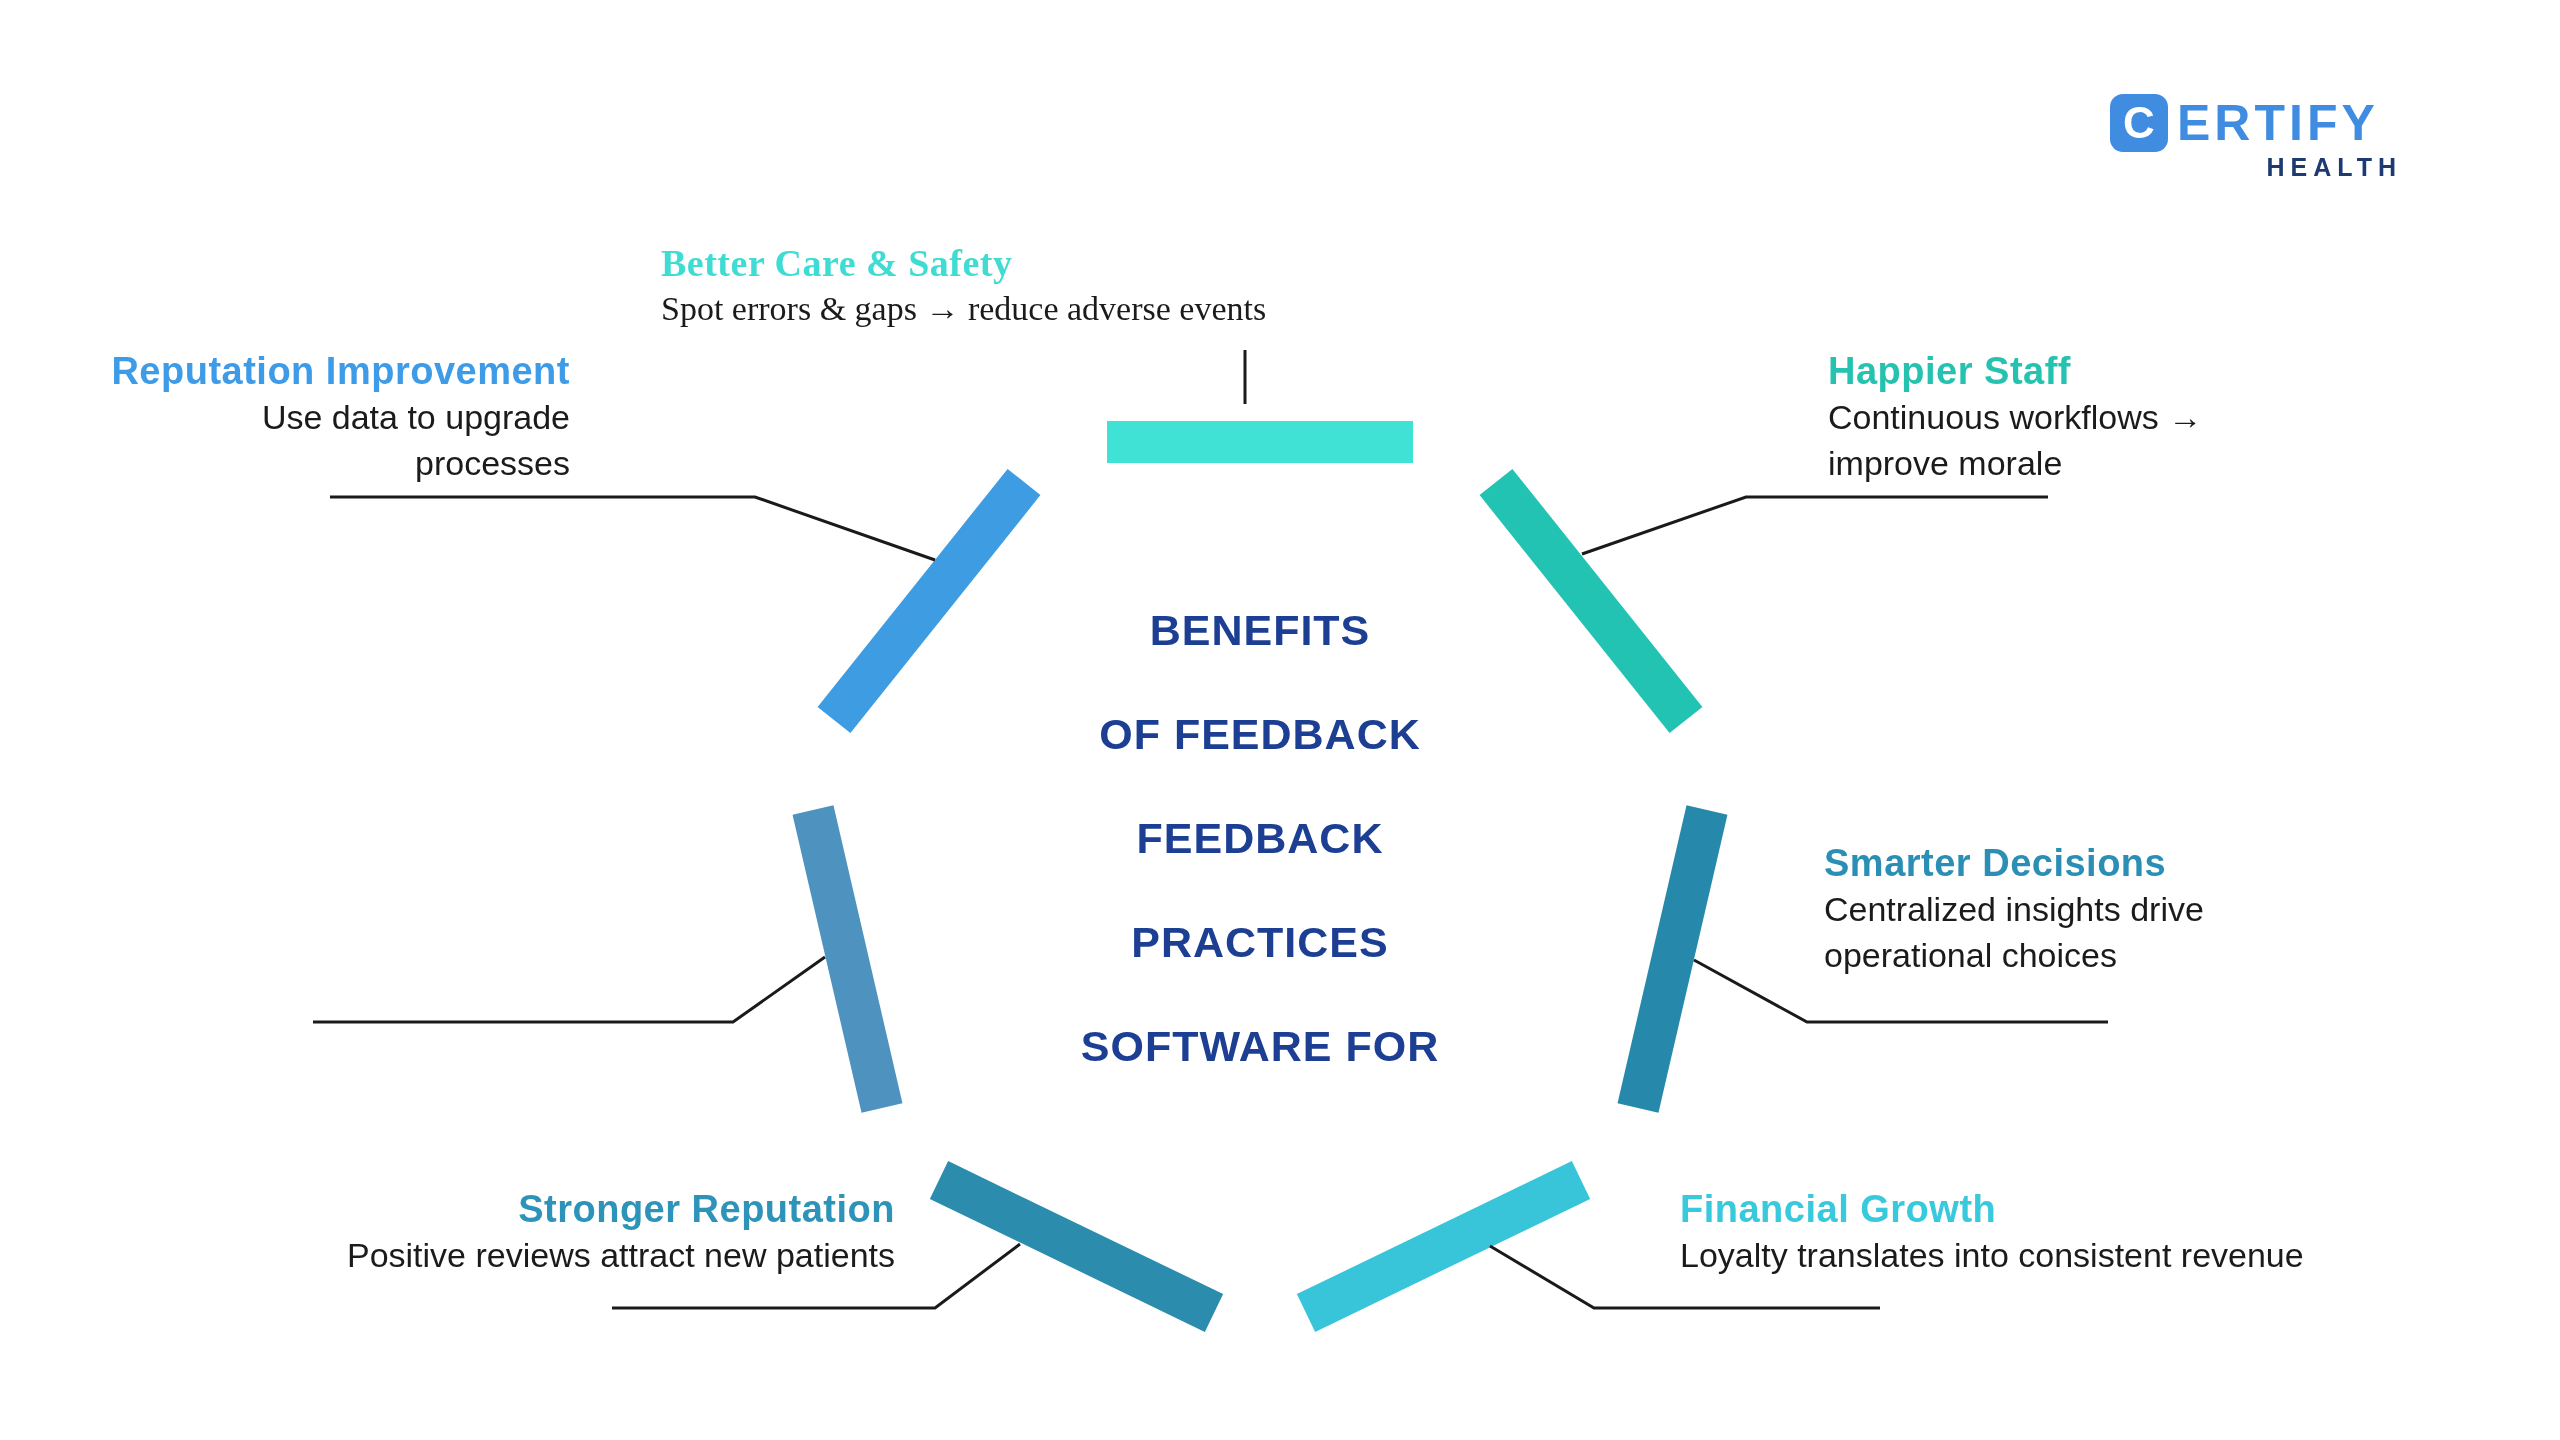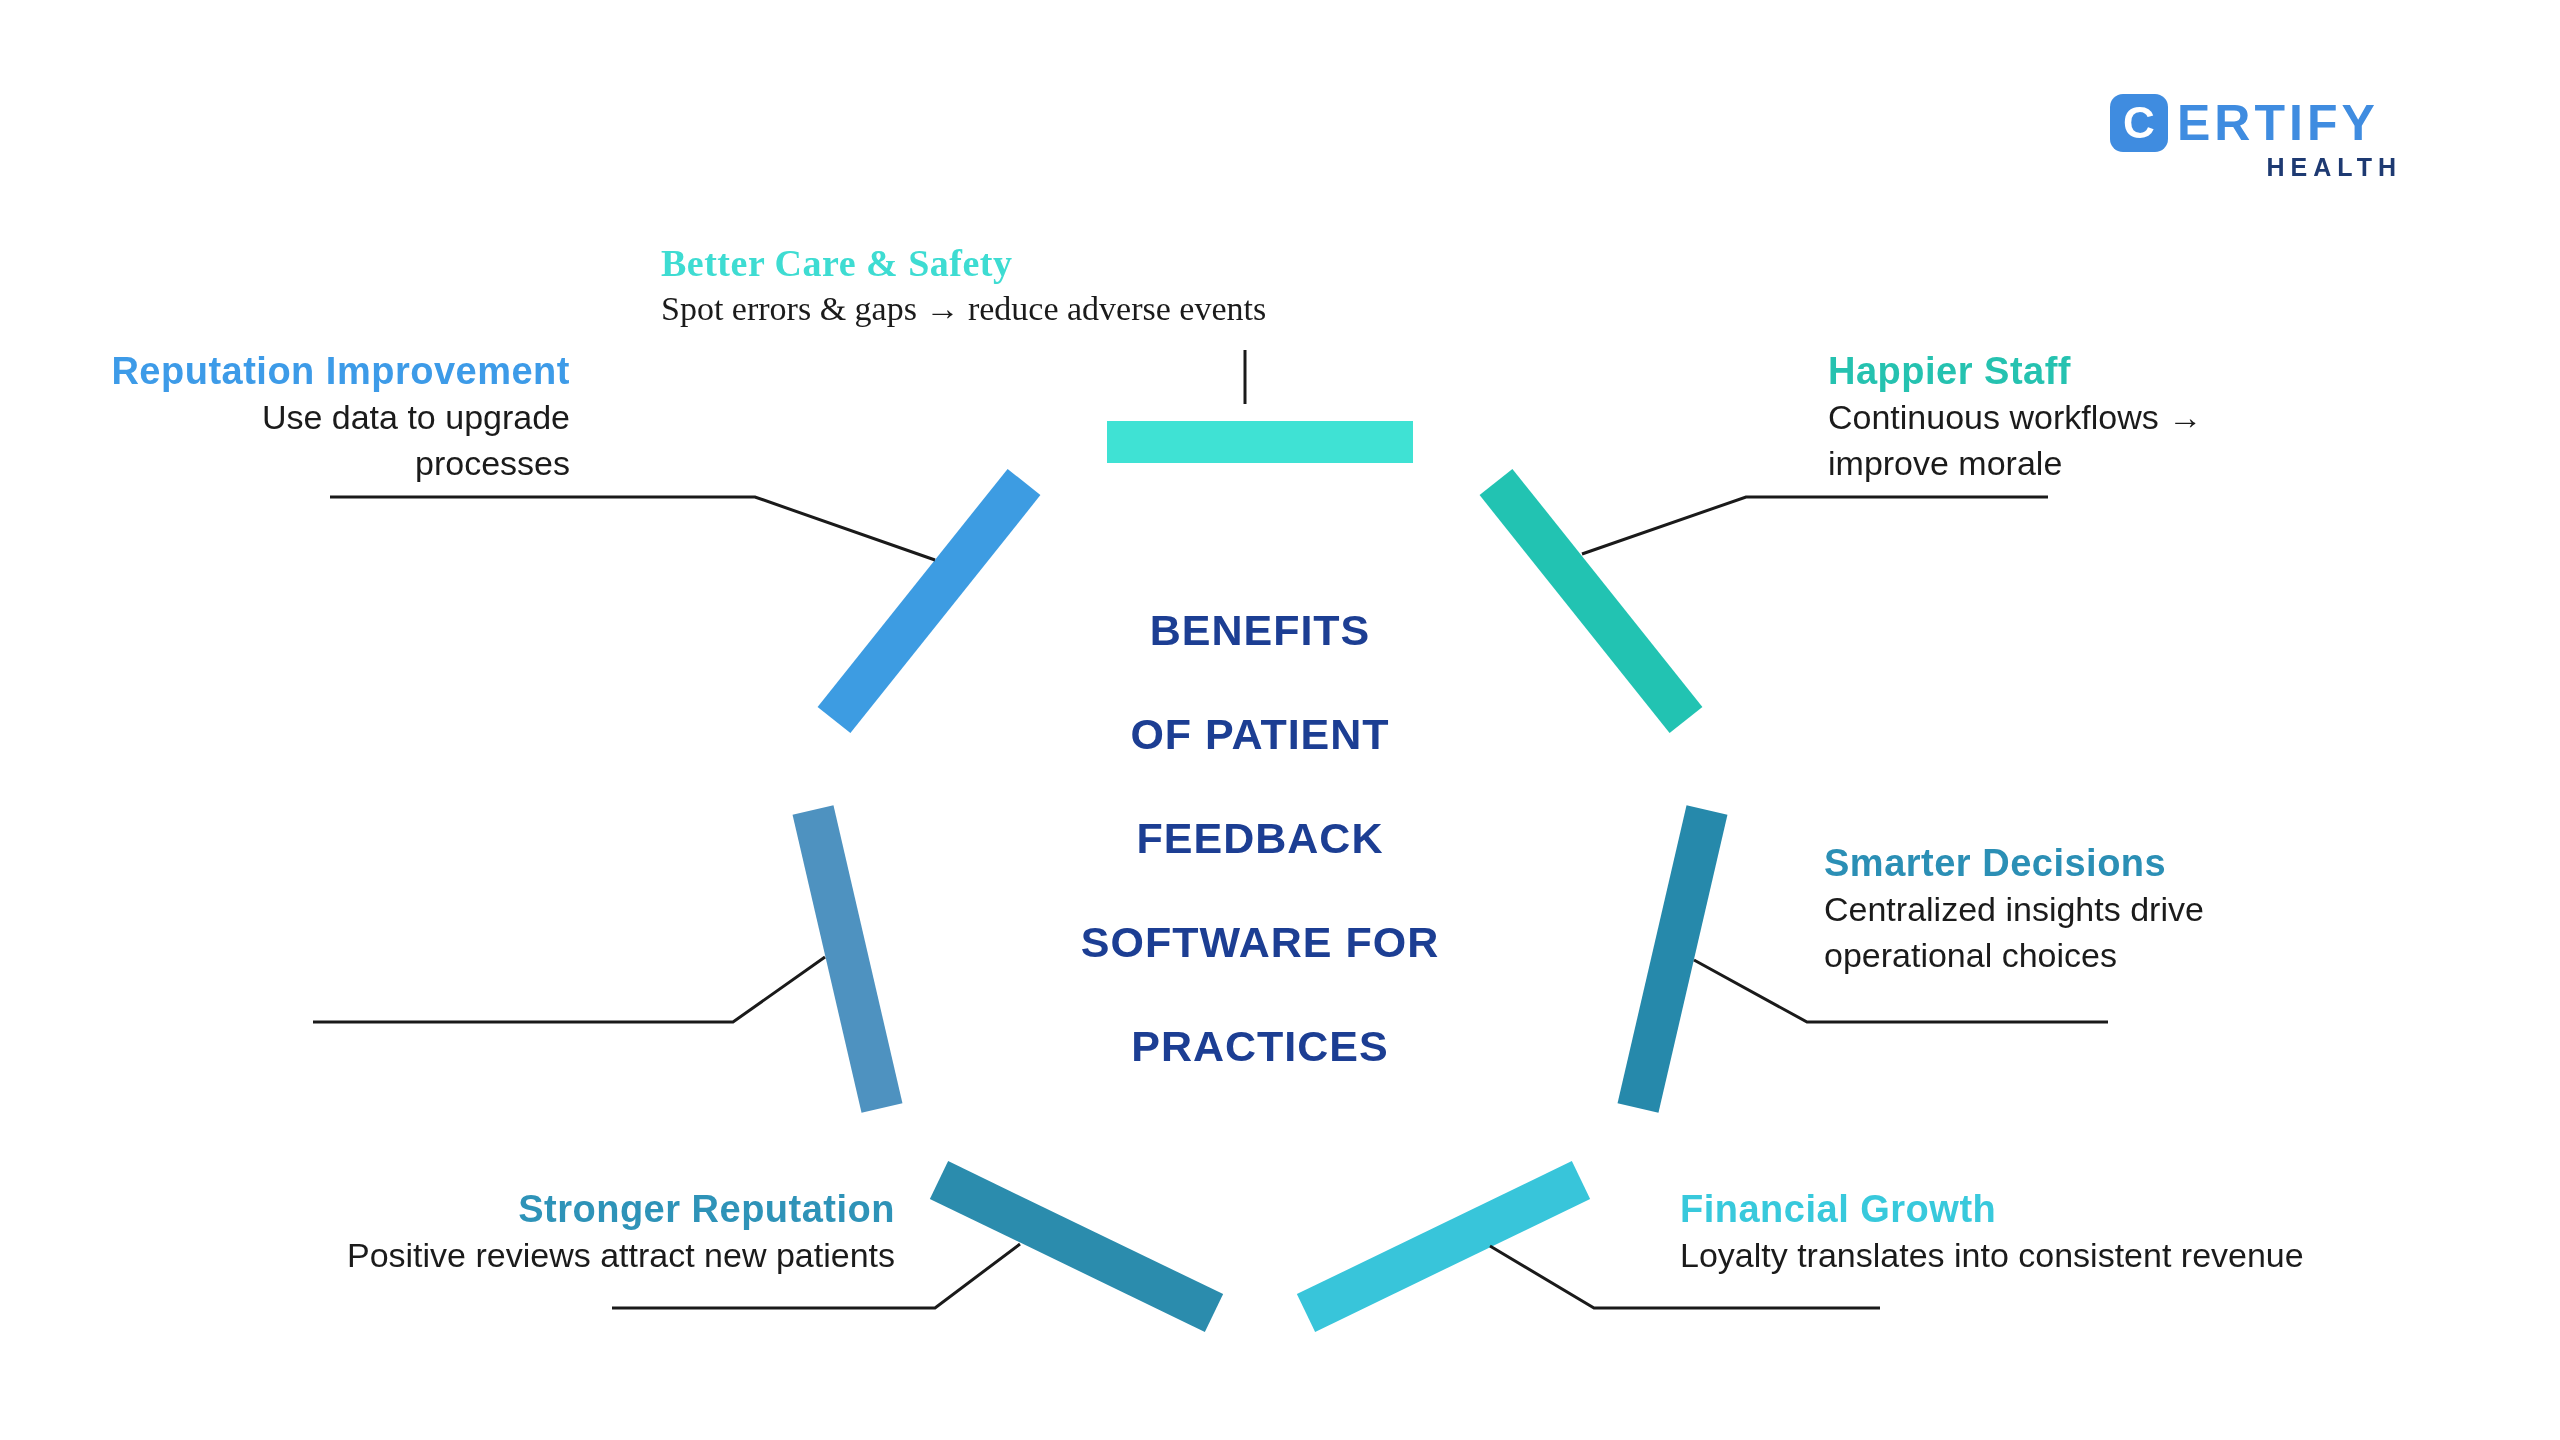--- a/index.html
+++ b/index.html
@@ -44,24 +44,24 @@
     <polyline class="conn" points="1582,554 1746,497 2048,497" stroke="#1A1A1A"></polyline>
     <polyline class="conn" points="1694,960 1807,1022 2108,1022" stroke="#1A1A1A"></polyline>
     <polyline class="conn" points="1490,1246 1594,1308 1880,1308" stroke="#1A1A1A"></polyline>
     <polyline class="conn" points="1020,1244 935,1308 612,1308" stroke="#1A1A1A"></polyline>
     <polyline class="conn" points="825,957 733,1022 313,1022" stroke="#1A1A1A"></polyline>
     <polyline class="conn" points="935,560 755,497 330,497" stroke="#1A1A1A"></polyline>
   </svg>
 
   <div class="center-title" style="color: rgb(28, 62, 147);">
     <div>BENEFITS</div>
-    <div>OF PATIENT</div>
+    <div>OF FEEDBACK</div>
     <div>FEEDBACK</div>
+    <div>PRACTICES</div>
     <div>SOFTWARE FOR</div>
-    <div>PRACTICES</div>
   </div>
 
   <div class="benefit" style="left:661px; top:240px; width:1200px; text-align:left;font-family:Liberation Serif, serif;">
     <div class="title" style="color: rgb(62, 220, 210);">Better Care &amp; Safety</div>
     <div class="line" style="color: rgb(27, 27, 27);">Spot errors &amp; gaps → reduce adverse events</div>
   </div>
 
   <div class="benefit" style="left:70px; top:348px; width:500px; text-align:right;">
     <div class="title" style="color: rgb(61, 155, 232);">Reputation Improvement</div>
     <div class="line" style="color: rgb(27, 27, 27);">Use data to upgrade</div>

